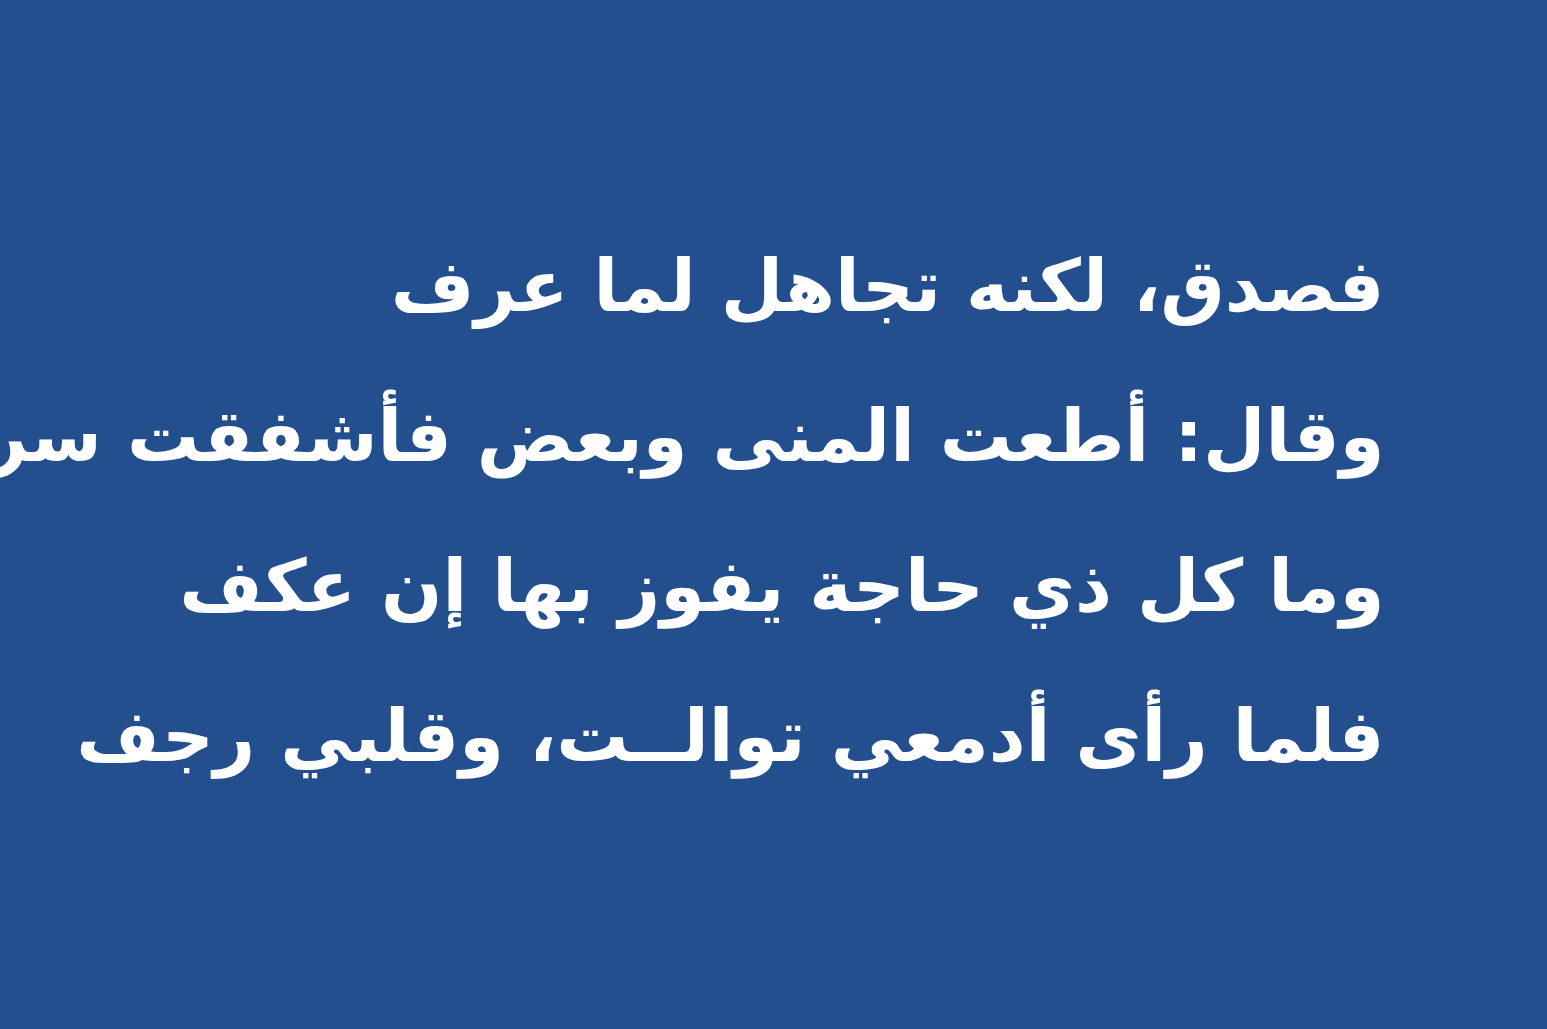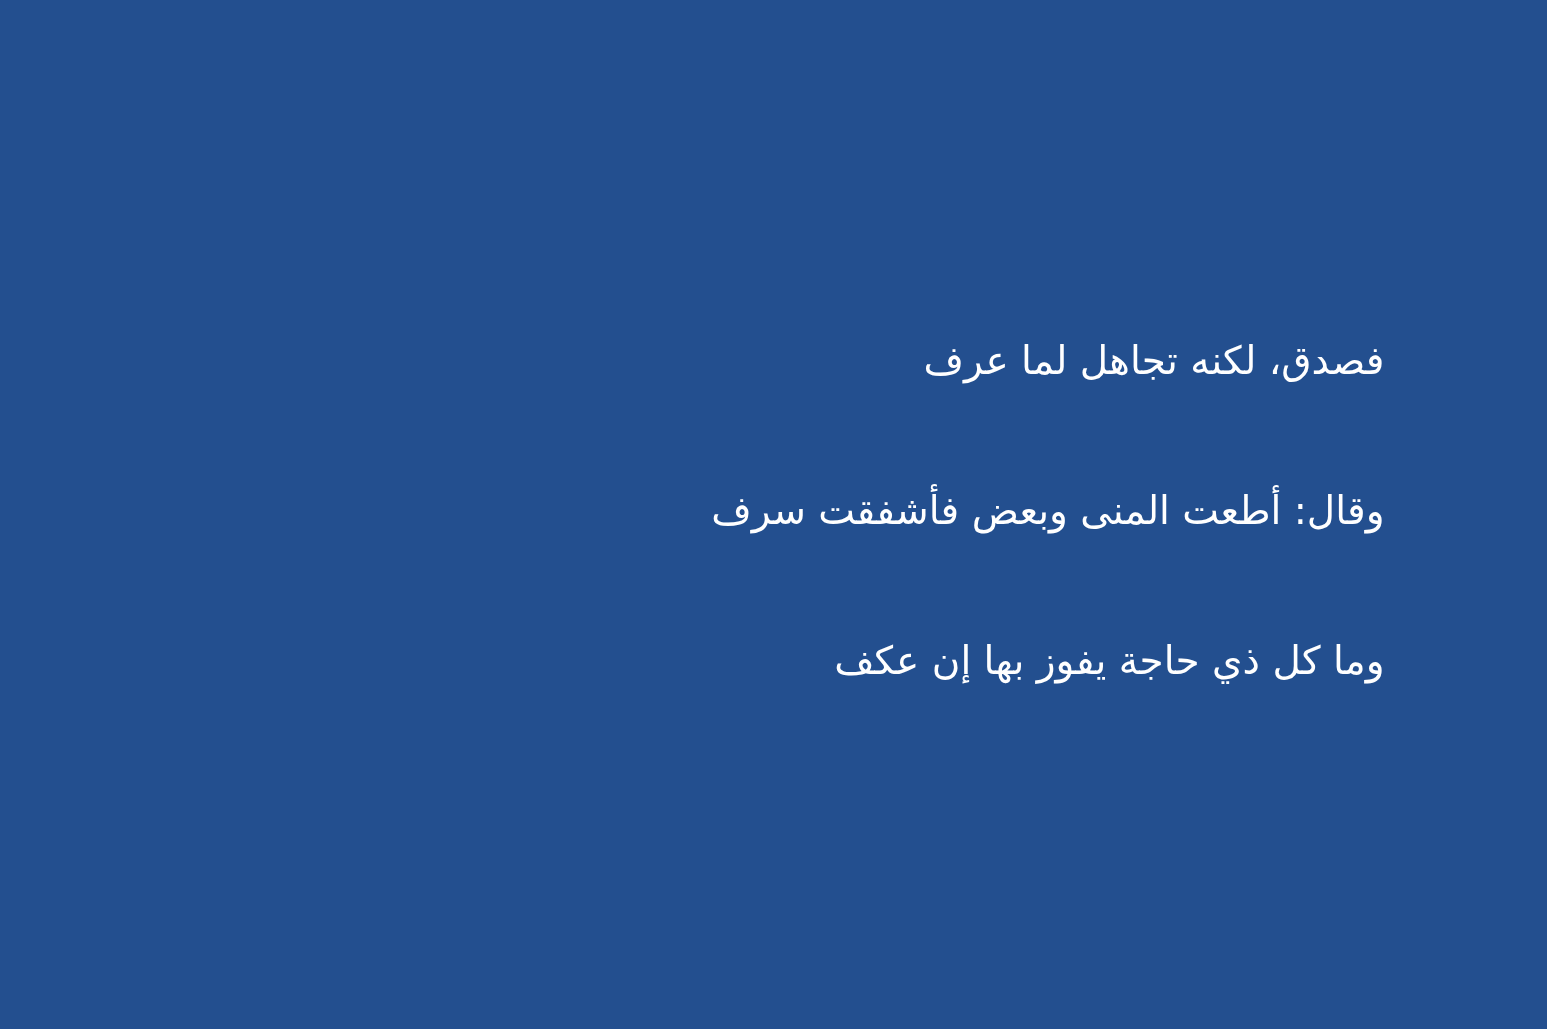--- a/index.html
+++ b/index.html
@@ -34,22 +34,22 @@
     margin-top: -8px;
   }
 
   .poem-line {
     direction: rtl;
     unicode-bidi: isolate;
     text-align: justify;
     text-align-last: justify;
     white-space: nowrap;
     font-family: "DejaVu Sans", "Liberation Sans", sans-serif;
-    font-weight: 400;
-    font-size: 39px;
+    font-weight: 700;
+    font-size: 72px;
     line-height: 150px;
     height: 150px;
     letter-spacing: 0.5px;
     text-rendering: optimizeLegibility;
     -webkit-font-smoothing: antialiased;
   }
 
   
   .poem-line::after {
     content: "";
@@ -65,15 +65,16 @@
 
   <div id="poem-block">
 
     <div class="poem-line">فصدق، لكنه تجاهل لما عرف</div>
 
     <div class="poem-line">وقال: أطعت المنى وبعض فأشفقت سرف</div>
 
     <div class="poem-line">وما كل ذي حاجة يفوز بها إن عكف</div>
 
 
+    <div class="poem-line">فلما رأى أدمعي توالــت، وقلبي رجف</div>
 
   </div>
 </div>
 
 </body></html>

